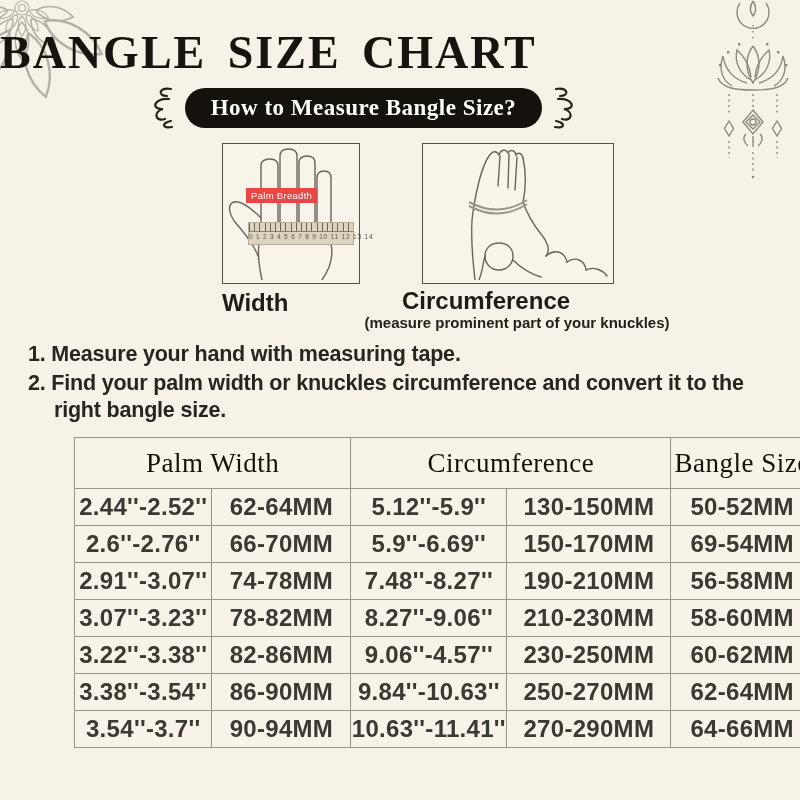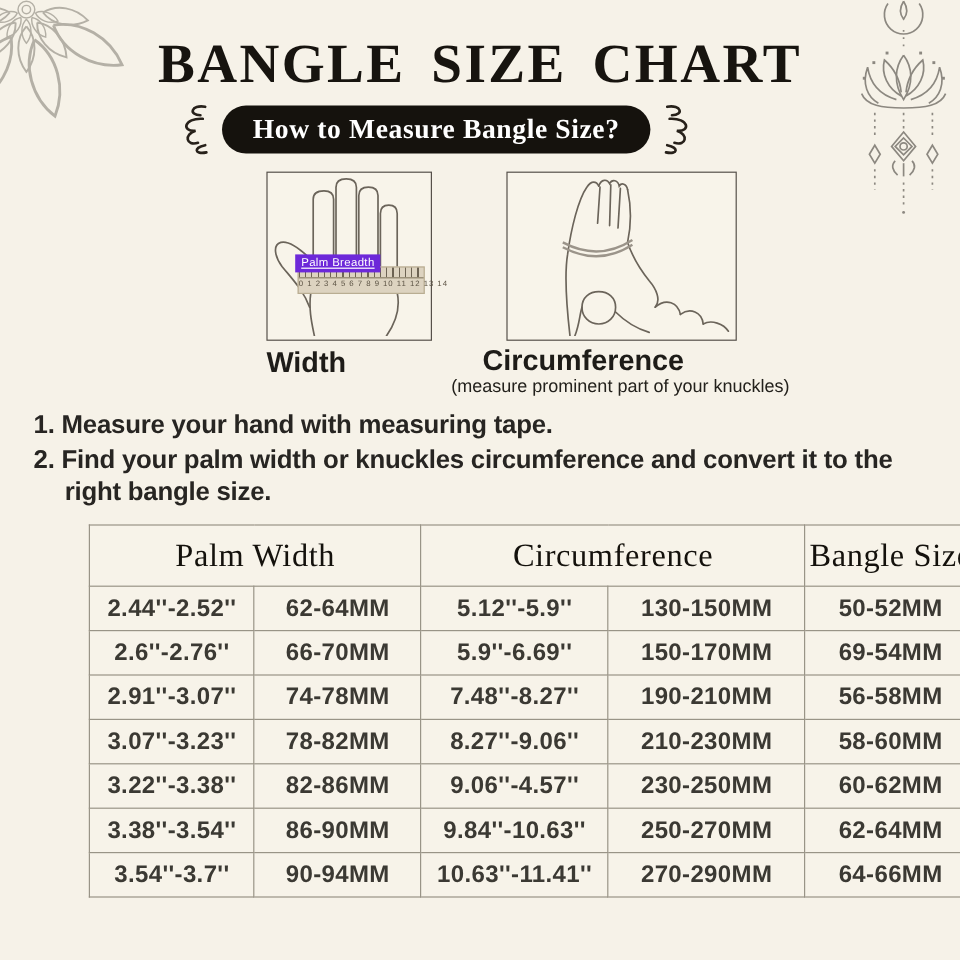--- a/index.html
+++ b/index.html
@@ -1,62 +1,62 @@
 <!DOCTYPE html>
 <html><head>
 <meta charset="utf-8">
 <style>
   html,body{margin:0;padding:0;}
   body{width:800px;height:800px;position:relative;overflow:hidden;
        background:#f6f2e8;font-family:"Liberation Sans",sans-serif;}
   .abs{position:absolute;}
 
   
-  .title{top:26px;left:0;width:800px;text-align:center;
+  .title{top:26px;left:0;width:800px;
          font-family:"Liberation Serif",serif;font-weight:bold;
          font-size:46px;letter-spacing:2px;word-spacing:8px;color:#17140f;}
 
   
   .banner-row{top:86px;left:0;width:727px;display:flex;justify-content:center;
               align-items:center;gap:10px;}
   .pill{background:#15120d;color:#ffffff;border-radius:22px;
         font-family:"Liberation Serif",serif;font-weight:bold;font-size:23px;
         padding:7px 26px;letter-spacing:0.5px;}
 
   
   .figbox{border:1.5px solid #56504a;background:#f8f4ea;}
   .figbox-left{top:143px;left:222px;width:136px;height:139px;}
   .figbox-right{top:143px;left:422px;width:190px;height:139px;}
   .ruler{position:absolute;left:25px;top:78px;width:106px;height:23px;
          background:#ddd3c0;border:1px solid #b9ad92;box-sizing:border-box;}
   .ruler-ticks{height:8px;border-bottom:1px solid #8a7f68;
          background:repeating-linear-gradient(90deg,#6d6353 0 1px,transparent 1px 5.2px);}
   .ruler-nums{font-size:6.5px;color:#5c5344;letter-spacing:0.8px;white-space:nowrap;
          display:block;text-align:center;margin-top:1px;}
-  .ruler-label{position:absolute;left:23px;top:68px;background:#6d28d9;color:#fff;
-         font-size:9.5px;padding:2px 5px;letter-spacing:0.3px;text-decoration:underline;}
+  .ruler-label{position:absolute;left:23px;top:44px;background:#ef4444;color:#fff;
+         font-size:9.5px;padding:2px 5px;letter-spacing:0.3px;}
 
   .cap{font-weight:bold;color:#1e1c18;text-align:left;}
   .cap-width{top:289px;left:222px;width:136px;font-size:24px;}
   .cap-circ{top:287px;left:402px;width:230px;font-size:24px;}
-  .cap-note{top:314px;left:332px;width:370px;font-size:15px;font-weight:normal;color:#23211c;text-align:center;}
+  .cap-note{top:314px;left:332px;width:370px;font-size:15px;font-weight:bold;color:#23211c;text-align:center;}
 
   
   .instr{left:28px;color:#272522;font-weight:bold;font-size:21.5px;letter-spacing:-0.2px;}
   .instr1{top:342px;}
   .instr2{top:371px;}
   .instr3{top:398px;left:54px;}
 
   
   table.size{position:absolute;top:437px;left:30px;width:740px;
         border-collapse:collapse;table-layout:fixed;background:#f7f3e9;margin-left:44px;}
   table.size th, table.size td{border:1px solid #999487;text-align:center;padding:0;}
   table.size th{height:50px;font-family:"Liberation Serif",serif;font-weight:normal;
         font-size:27px;color:#14110c;letter-spacing:0.5px;}
-  table.size td{height:36px;font-size:20px;font-weight:bold;color:#3b3933;letter-spacing:0.3px;}
+  table.size td{height:36px;font-size:24px;font-weight:bold;color:#3b3933;letter-spacing:0.3px;}
 
   svg{display:block;}
   .orn{stroke:#8c8880;fill:none;stroke-width:1.4;}
   .mand{stroke:#b4b0a6;fill:none;}
   .sq{stroke:#27211a;fill:none;stroke-width:2.2;stroke-linecap:round;}
   .hand{stroke:#6b645a;fill:none;stroke-width:1.4;stroke-linecap:round;}
   .tape{stroke:#9b948a;fill:none;stroke-width:2;}
 </style>
 </head>
 <body>

